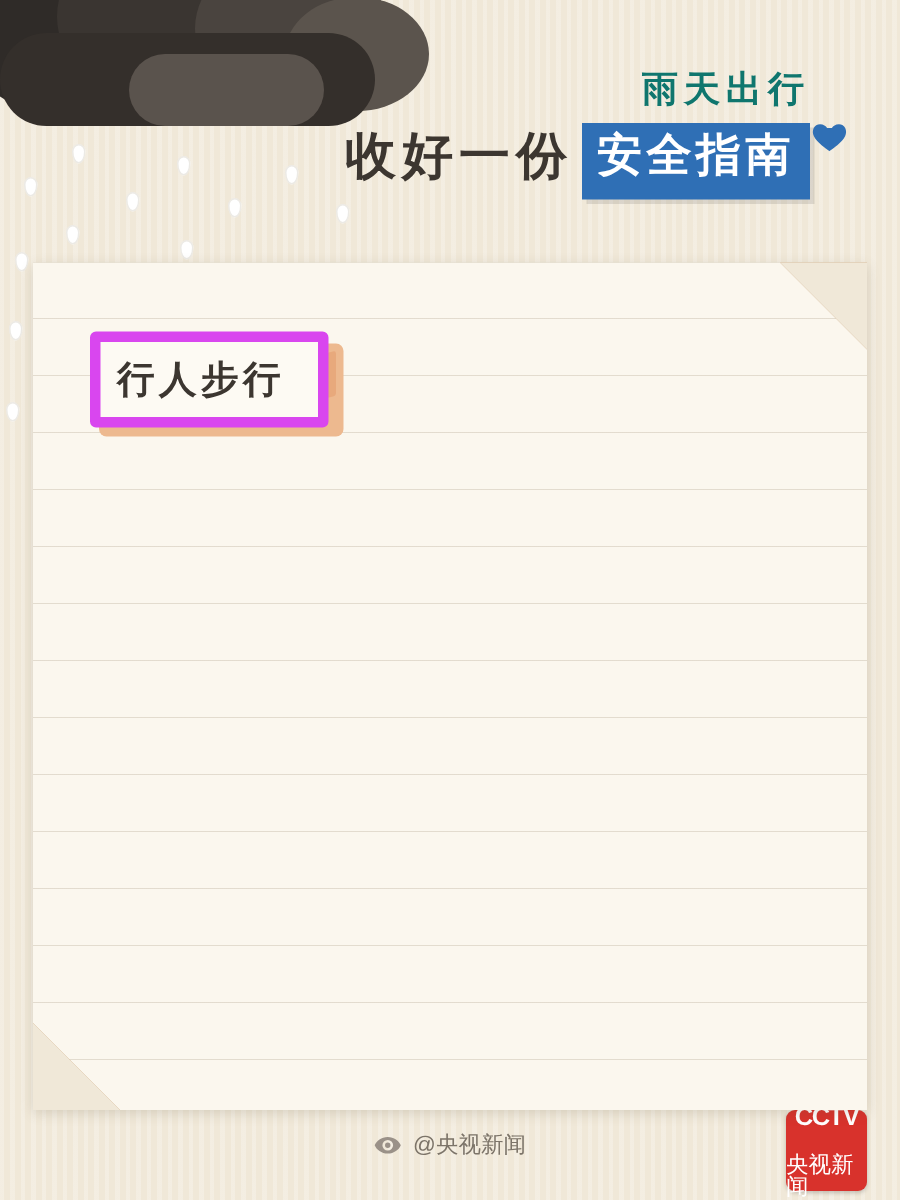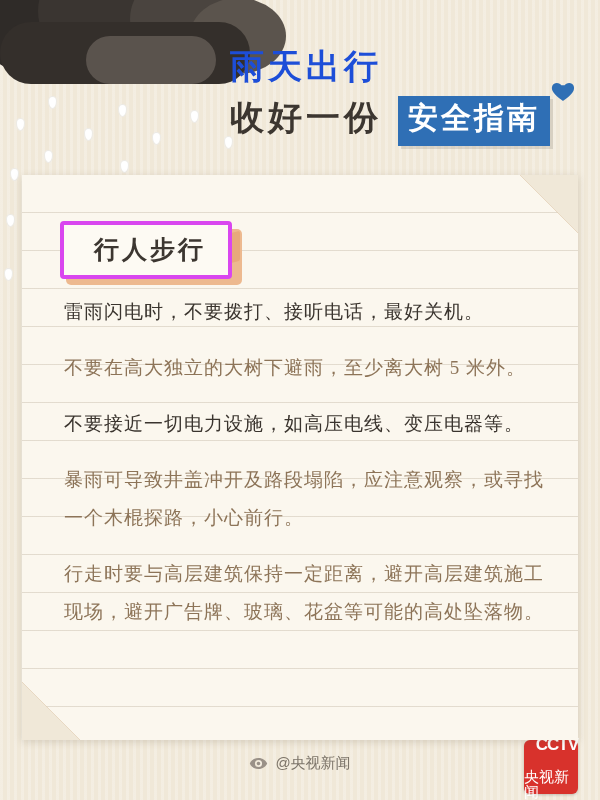--- a/index.html
+++ b/index.html
@@ -77,45 +77,46 @@
 
   
   .title-wrap {
     position: absolute;
     top: 44px;
     left: 230px;
     z-index: 5;
     font-family: "Liberation Serif", serif;
   }
   .title-line1 {
-    font-size: 34px;
+    font-size: 24px;
     font-weight: bold;
-    color: #1d4ed8;
+    color: #0f766e;
     letter-spacing: 4px;
     line-height: 1.35;
+    text-align: right;
   }
   .title-line2 {
     display: flex;
     align-items: center;
     font-size: 34px;
     font-weight: bold;
     color: #3c3630;
     letter-spacing: 4px;
     line-height: 1.35;
     margin-top: 6px;
     font-family: Liberation Mono, monospace;
   }
   .title-badge {
     display: inline-block;
     background: #2f6fb5;
     color: #ffffff;
     font-size: 30px;
     letter-spacing: 3px;
     padding: 4px 10px 6px 10px;
-    margin-left: 16px;
+    margin-left: 6px;
     box-shadow: 3px 3px 0 rgba(0,0,0,0.10);
   }
   .heart {
     position: absolute;
     right: -26px;
     top: 34px;
     width: 26px;
     height: 26px;
     color: #2f6fb5;
     z-index: 6;
@@ -181,23 +182,23 @@
   
   .section-tag {
     position: absolute;
     left: 38px;
     top: 46px;
     z-index: 8;
   }
   .section-tag-inner {
     position: relative;
     background: #fdfaf3;
-    border: 4px solid #d946ef;
+    border: 7px solid #d946ef;
     border-radius: 4px;
-    padding: 8px 22px 9px 30px;
+    padding: 8px 22px 9px 11px;
     font-family: "Liberation Serif", serif;
     font-size: 25px;
     font-weight: bold;
     letter-spacing: 3px;
     color: #3c3630;
   }
   .section-tag-inner::after {
     content: "";
     position: absolute;
     right: -12px;
@@ -266,21 +267,21 @@
   .cctv-logo {
     position: absolute;
     right: 22px;
     bottom: 6px;
     width: 54px;
     height: 54px;
     background: #d8322c;
     border-radius: 6px;
     display: flex;
     flex-direction: column;
-    align-items: flex-end;
+    align-items: center;
     justify-content: center;
     color: #fff;
     box-shadow: 0 1px 3px rgba(0,0,0,0.2);
   }
   .cctv-logo .cc {
     font-family: "Liberation Sans", sans-serif;
     font-size: 17px;
     font-weight: bold;
     letter-spacing: -1px;
     line-height: 1;
@@ -343,27 +344,20 @@
     <div class="fold fold-tr"></div>
     <div class="fold-tr-in"></div>
     <div class="fold fold-bl"></div>
     <div class="fold-bl-in"></div>
 
     <div class="section-tag">
       <div class="tag-shadow"></div>
       <div class="section-tag-inner">行人步行</div>
     </div>
 
-    <div class="tips">
-      <div class="tip dark">雷雨闪电时，不要拨打、接听电话，最好关机。</div>
-      <div class="tip brown">不要在高大独立的大树下避雨，至少离大树 5 米外。</div>
-      <div class="tip dark">不要接近一切电力设施，如高压电线、变压电器等。</div>
-      <div class="tip brown">暴雨可导致井盖冲开及路段塌陷，应注意观察，或寻找一个木棍探路，小心前行。</div>
-      <div class="tip brown">行走时要与高层建筑保持一定距离，避开高层建筑施工现场，避开广告牌、玻璃、花盆等可能的高处坠落物。</div>
-    </div>
   </div>
 
   <div class="footer">
     <div class="weibo-wrap">
       <svg class="weibo-eye" viewBox="0 0 24 24">
         <path fill="currentColor" d="M12 5C6.8 5 2.4 8.3 1 12c1.4 3.7 5.8 7 11 7s9.6-3.3 11-7c-1.4-3.7-5.8-7-11-7zm0 11.5A4.5 4.5 0 1 1 12 7.5a4.5 4.5 0 0 1 0 9zm0-2.2a2.3 2.3 0 1 0 0-4.6 2.3 2.3 0 0 0 0 4.6z"></path>
       </svg>
       <span>@央视新闻</span>
     </div>
   </div>

